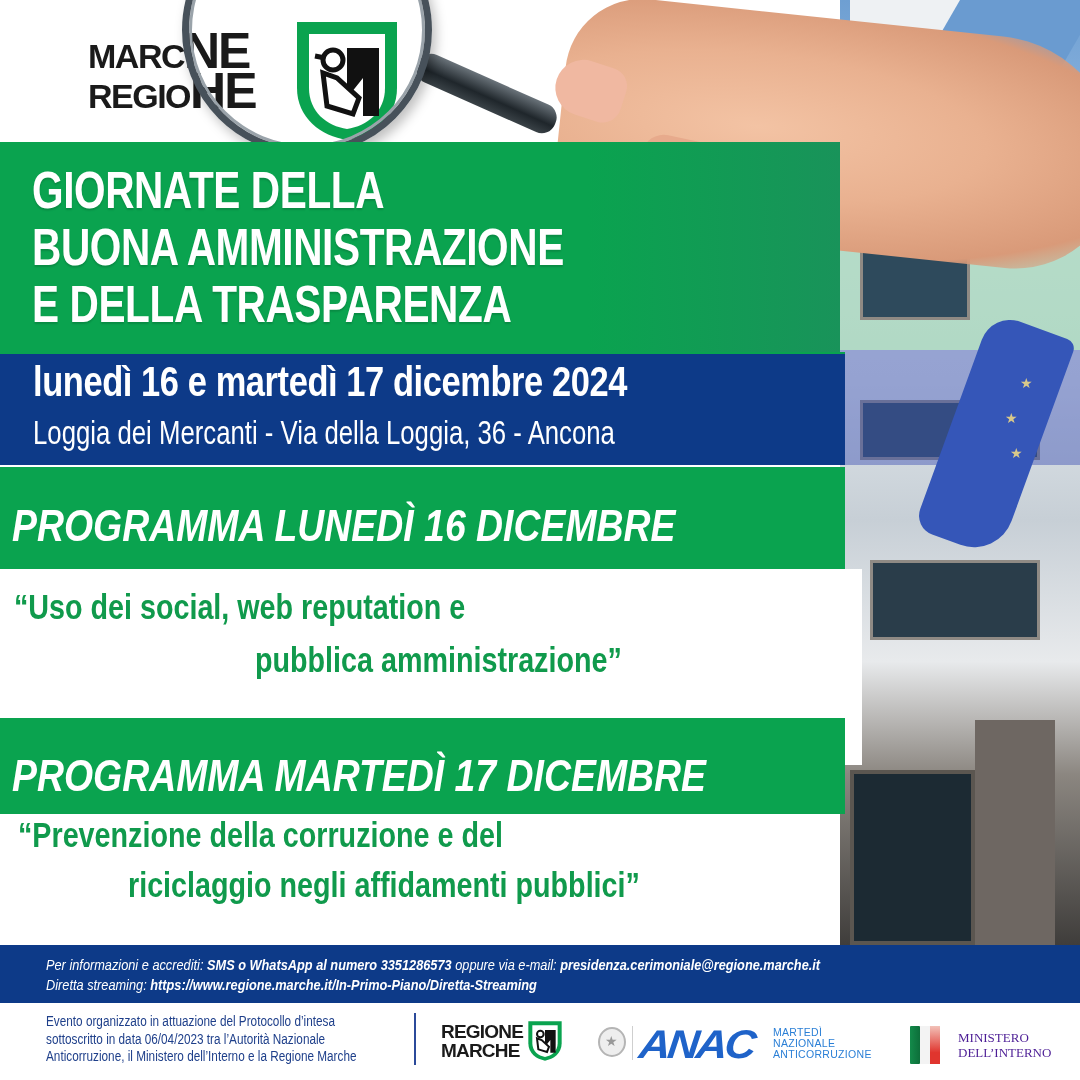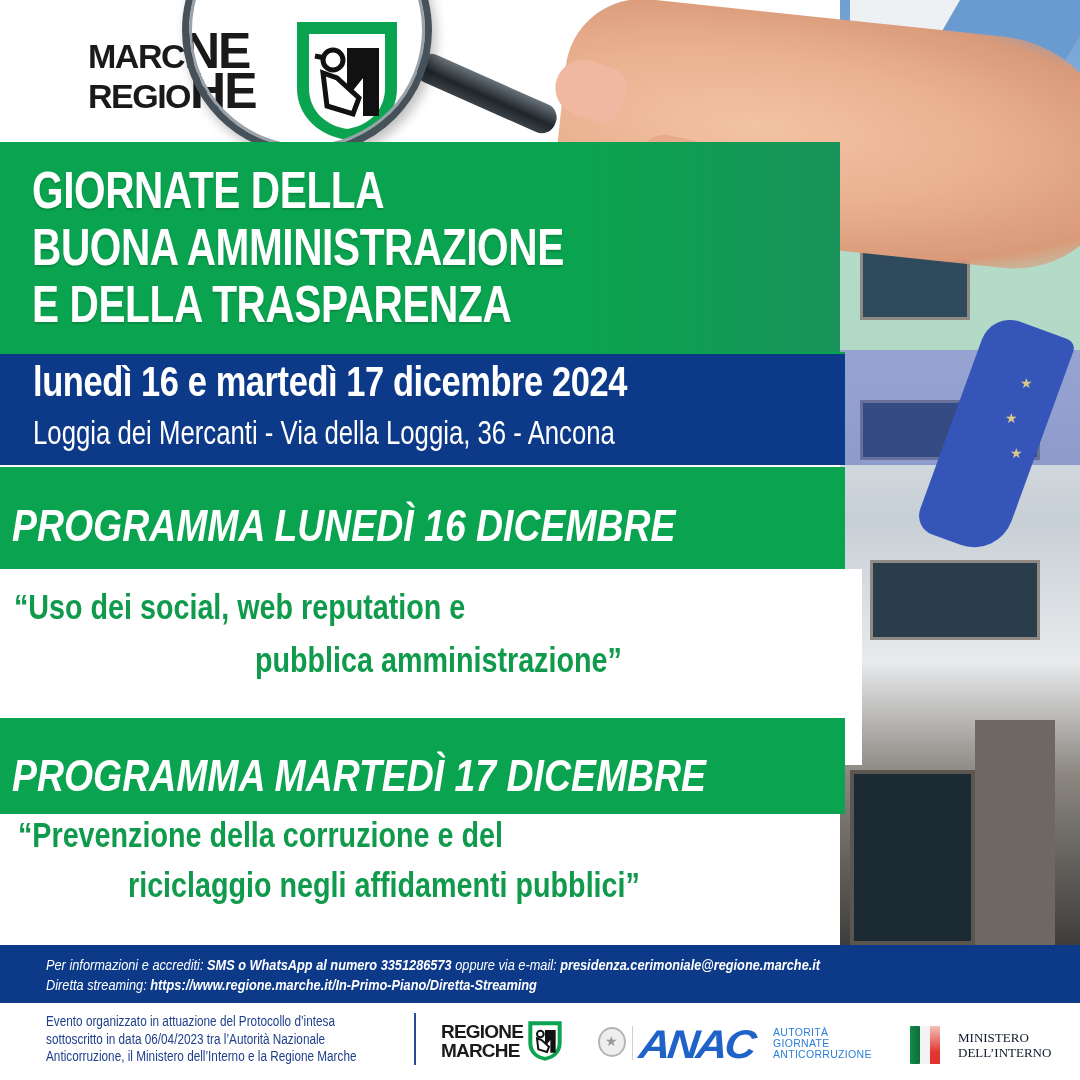--- a/index.html
+++ b/index.html
@@ -129,21 +129,21 @@
       color: #1f63c9; transform: scaleX(1.1) skewX(-6deg); transform-origin: left top;
     }
     .anac-desc {
       position: absolute; left: 773px; top: 1027px; color: #2a7fd6; font-size: 10.5px; line-height: 11px; letter-spacing: 0.3px;
     }
     .flag-it { position: absolute; left: 910px; top: 1024px; width: 34px; height: 40px; }
     .flag-it .g { position: absolute; left: 0; top: 2px; width: 10px; height: 38px; background: linear-gradient(90deg,#138a4a,#0d6e3a); border-radius: 1px; }
     .flag-it .w { position: absolute; left: 10px; top: 2px; width: 10px; height: 38px; background: #f3f3f3; }
     .flag-it .r { position: absolute; left: 20px; top: 2px; width: 10px; height: 38px; background: linear-gradient(180deg,#f2c1b8,#e0352e 70%); }
     .ministero {
-      position: absolute; left: 958px; top: 1030px; font-family: "Liberation Serif", serif; font-size: 13px; line-height: 15px; color: #0f172a;
+      position: absolute; left: 958px; top: 1030px; font-family: "Liberation Serif", serif; font-size: 13px; line-height: 15px; color: #4c1d95;
     }
   </style>
 </head>
 <body>
 
 <div class="photo">
   <div class="wall"></div>
   <div class="sky"></div>
   <div class="tint-green"></div>
   <div class="win" style="left:20px;top:250px;width:110px;height:70px;"></div>
@@ -223,22 +223,22 @@
   <path d="M16 16 H92 V70 C92 94 74 108 54 111 C34 108 16 94 16 70 Z" fill="#ffffff"></path>
   <path d="M54 30 L86 30 L86 98 L70 98 L70 60 L54 80 Z" fill="#111111"></path>
   <circle cx="40" cy="42" r="10" fill="#ffffff" stroke="#111" stroke-width="6"></circle>
   <path d="M30 55 L34 88 L60 96 L66 80 L44 60 Z" fill="#ffffff" stroke="#111" stroke-width="6"></path>
 </svg>
 <div class="emblem"></div>
 <span class="emblem-star">★</span>
 <div class="emblem-div"></div>
 <div class="anac-mark">ANAC</div>
 <div class="anac-desc">
-  <div>AUTORITÀ</div>
-  <div>GIORNATE</div>
+  <div>MARTEDÌ</div>
+  <div>NAZIONALE</div>
   <div>ANTICORRUZIONE</div>
 </div>
 <div class="flag-it">
   <div class="g"></div>
     <div class="w"></div>
     <div class="r"></div>
 </div>
 <div class="ministero">
   <div>MINISTERO</div>
   <div>DELL’INTERNO</div>

